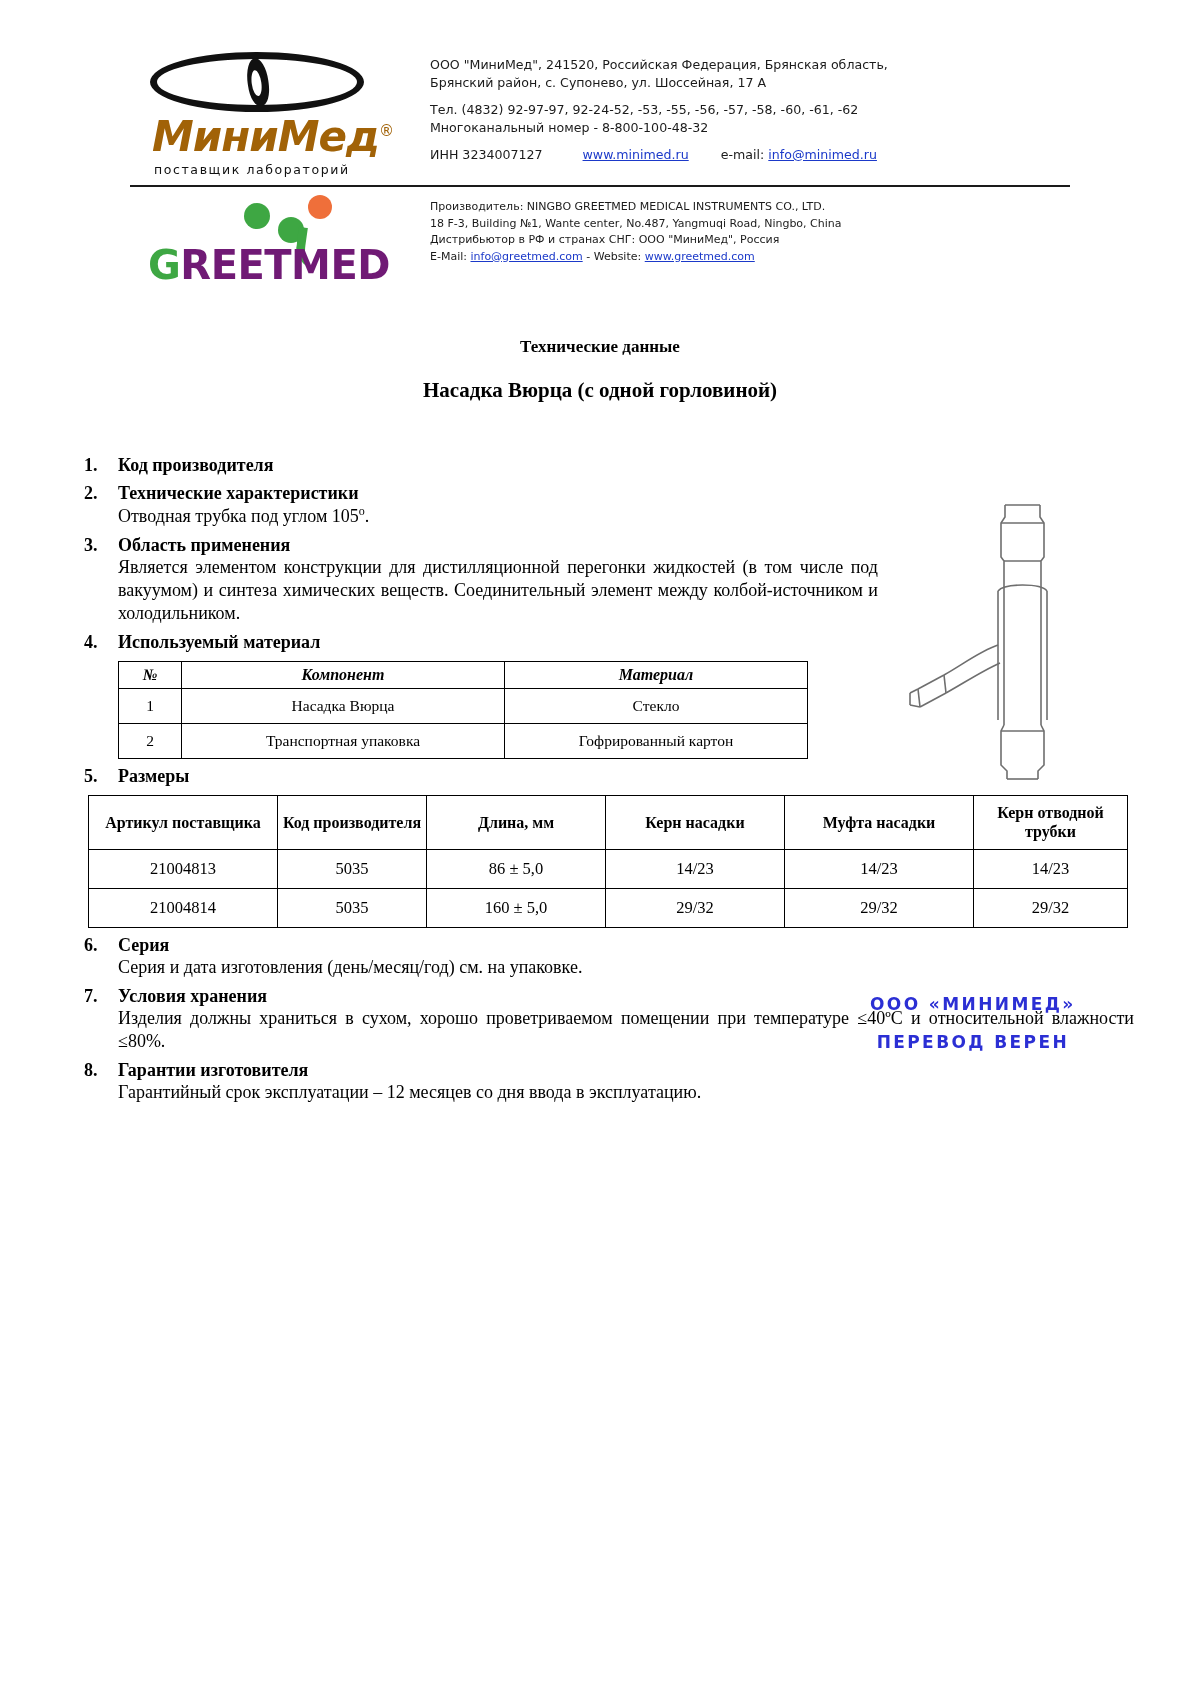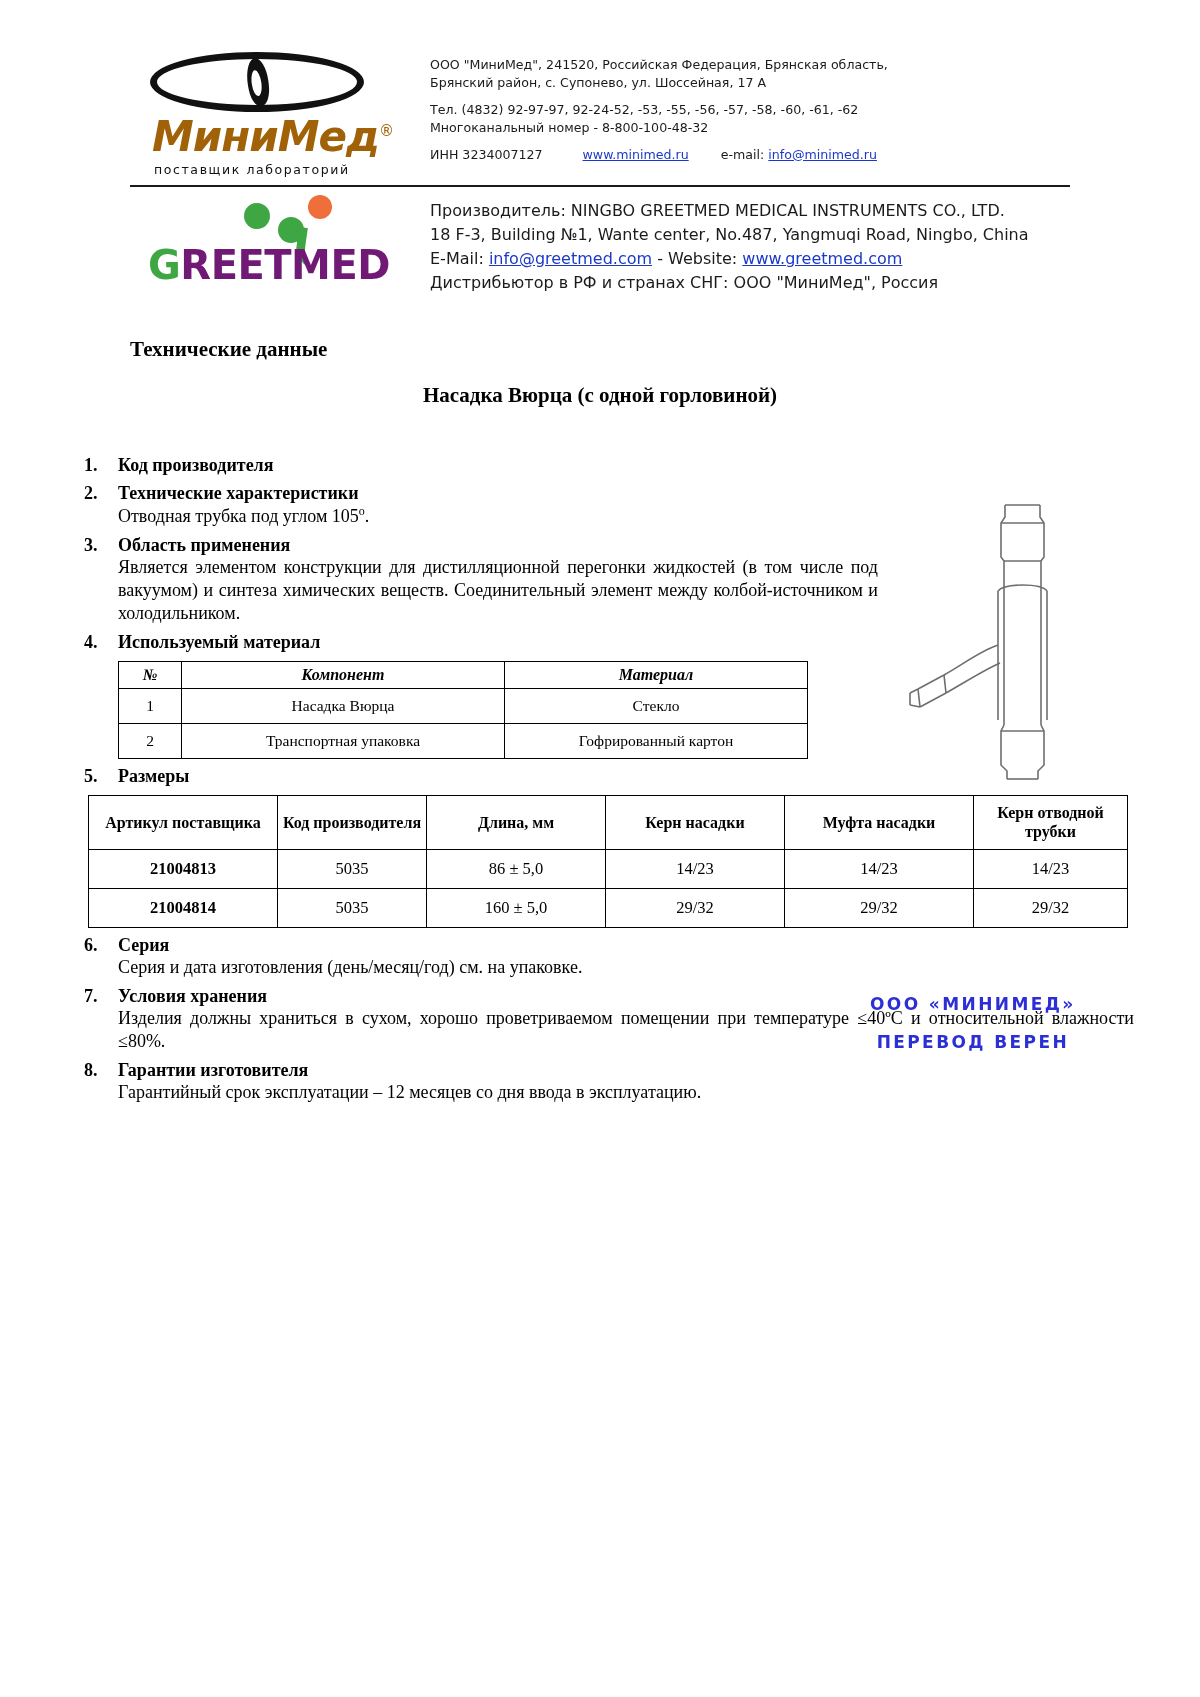--- a/index.html
+++ b/index.html
@@ -166,29 +166,30 @@
     font-size: 40px;
     letter-spacing: -0.5px;
     line-height: 1;
   }
   .gm-g { color: #3ea743; }
   .gm-rest { color: #701a75; }
 
   .maker-info {
     flex: 1;
     font-family: "DejaVu Sans", sans-serif;
-    font-size: 16px;
+    font-size: 11px;
     line-height: 1.5;
     color: #1b1b1b;
     padding-top: 6px;
   }
 
   
   .doc-title {
-    font-size: 21px;
+    text-align: center;
+    font-size: 17px;
     font-weight: bold;
     margin-top: 34px;
   }
   .doc-subtitle {
     text-align: center;
     font-size: 21px;
     font-weight: bold;
     margin-top: 21px;
   }
 
@@ -249,21 +250,21 @@
     margin: 8px 0 6px 4px;
     width: 1040px;
   }
   .tbl-sizes th {
     font-weight: bold;
     font-size: 16px;
     line-height: 1.2;
     padding: 7px 4px;
   }
   .tbl-sizes td { height: 30px; font-size: 16.5px; }
-  .tbl-sizes td.art { font-weight: bold; }
+  .tbl-sizes td.art { font-weight: normal; }
 
   
   .stamp {
     position: absolute;
     left: 870px;
     top: 994px;
     text-align: center;
     color: #2b2fd4;
     font-family: "DejaVu Sans", sans-serif;
     font-weight: bold;
@@ -339,27 +340,27 @@
           <div class="gm-stem"></div>
         </div>
         <div class="gm-word">
           <span class="gm-g">G</span><span class="gm-rest">REETMED</span>
         </div>
       </div>
 
       <div class="maker-info">
         <div>Производитель: NINGBO GREETMED MEDICAL INSTRUMENTS CO., LTD.</div>
         <div>18 F-3, Building №1, Wante center, No.487, Yangmuqi Road, Ningbo, China</div>
+        <div>Дистрибьютор в РФ и странах СНГ: ООО "МиниМед", Россия</div>
         <div>
           <span>E-Mail:</span>
           <span class="link">info@greetmed.com</span>
           <span>- Website:</span>
           <span class="link">www.greetmed.com</span>
         </div>
-        <div>Дистрибьютор в РФ и странах СНГ: ООО "МиниМед", Россия</div>
       </div>
     </div>
 
     <div class="doc-title">Технические данные</div>
     <div class="doc-subtitle">Насадка Вюрца (с одной горловиной)</div>
   </div>
 
   <div class="drawing">
     <svg width="260" height="290" viewBox="0 0 260 290">
       <g fill="none" stroke="#6e6e6e" stroke-width="1.6">

